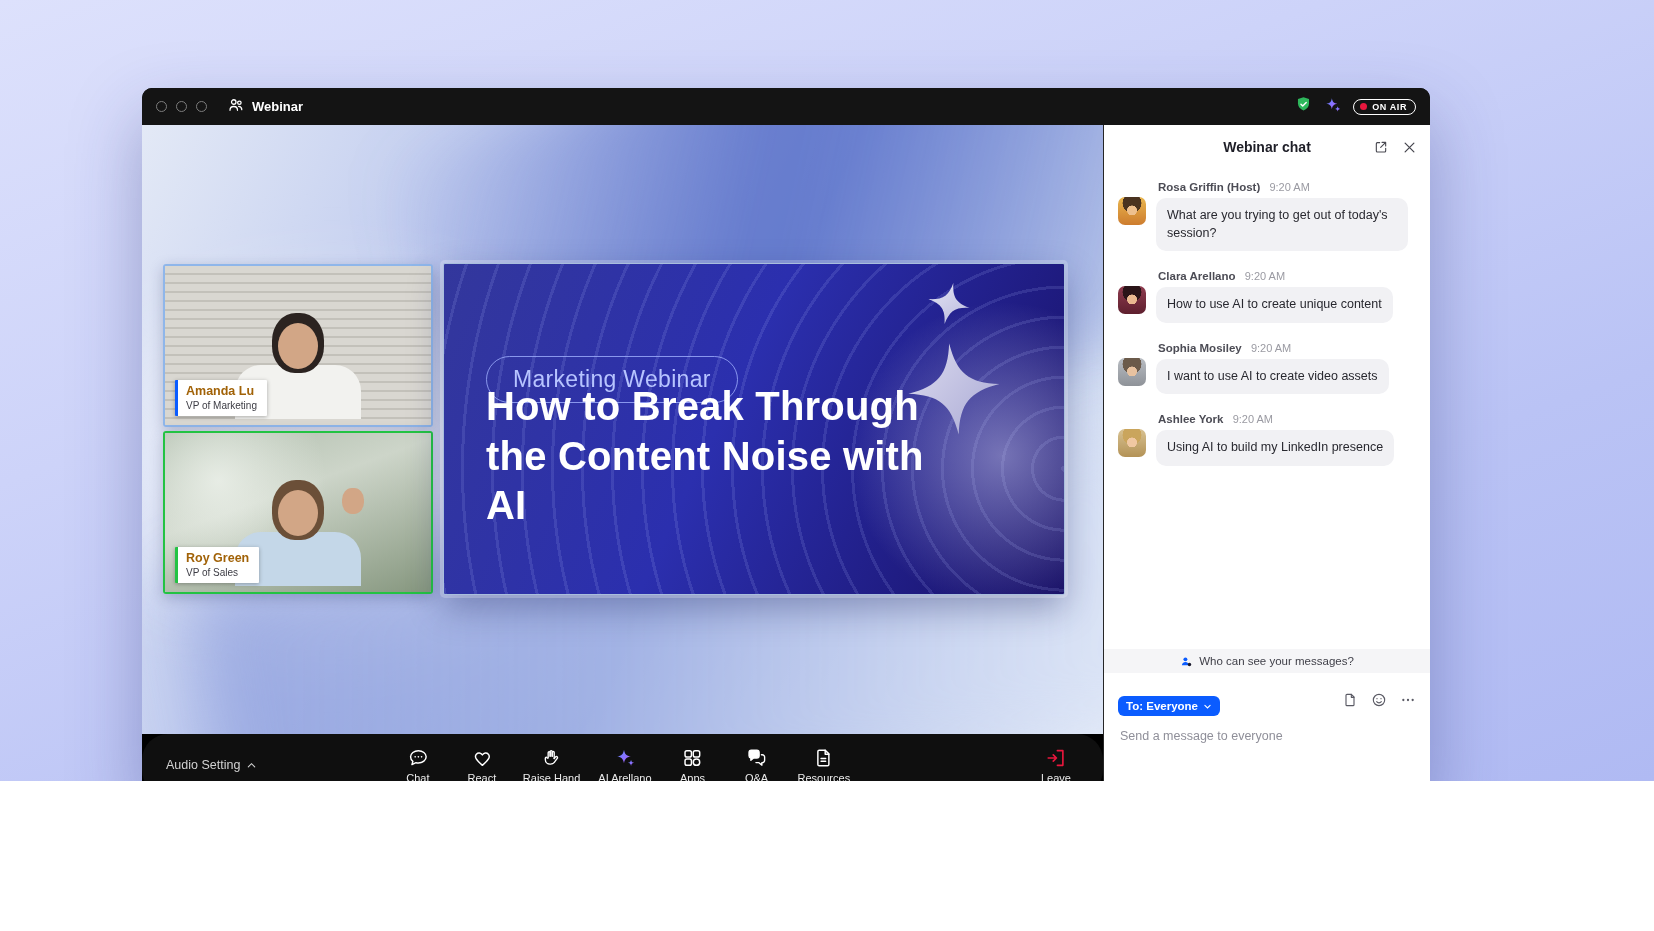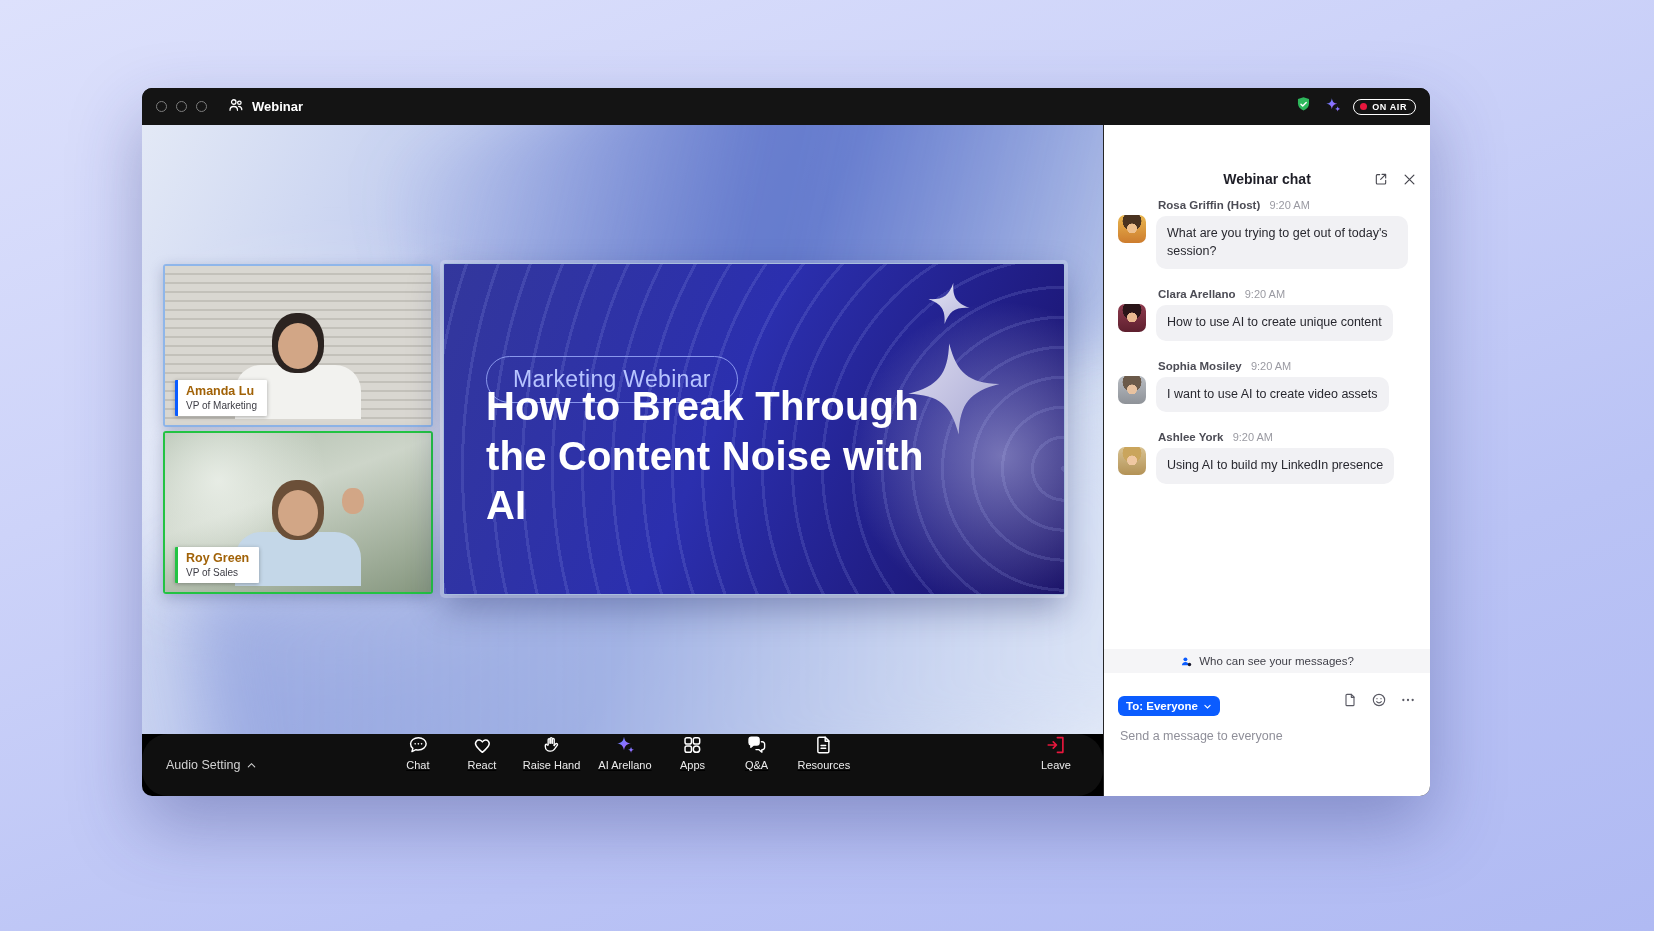--- a/index.html
+++ b/index.html
@@ -1,19 +1,19 @@
 <!DOCTYPE html>
 <html style="--accent-blue: #0b5cff; --on-air-red: #e8173d; --active-speaker-green: #23c343; --shield-green: #2eb85c; --leave-red: #e8173d;"><head>
 <meta charset="utf-8">
 <style>
   * { margin:0; padding:0; box-sizing:border-box; }
   html,body { width:1654px; height:931px; }
   body { font-family:"Liberation Sans", sans-serif; }
 
-  .page { position:relative; width:1654px; height:931px; overflow:hidden;
+  .page { position:relative; width:1654px; height:781px; overflow:hidden;
     background:linear-gradient(160deg,#dde1fc 0%,#cdd3f9 35%,#bac3f5 70%,#b0baf3 100%); }
 
   
   .window { position:absolute; left:142px; top:88px; width:1288px; height:708px;
     border-radius:10px; overflow:hidden; background:#000; display:flex; flex-direction:column;
     box-shadow:0 30px 70px rgba(40,50,120,.35); }
 
   .titlebar { flex:0 0 37px; background:#141414; display:flex; align-items:center; padding:0 14px; }
   .win-controls { display:flex; gap:9px; margin-right:20px; }
   .win-dot { width:11px; height:11px; border:1.5px solid #7d7d7d; border-radius:50%; }
@@ -75,31 +75,31 @@
   .slide-badge { position:absolute; left:42px; top:46px; display:inline-block;
     border:1.5px solid rgba(160,176,255,.8); color:#b7c4ff; border-radius:999px;
     padding:9px 26px; font-size:23px; letter-spacing:.3px;margin-top:46px; }
   .slide-title { position:absolute; left:42px; top:118px; width:482px; color:#fff;
     font-size:40px; line-height:1.24; font-weight:700; letter-spacing:.2px; }
   .deco-star { position:absolute; pointer-events:none; }
   .star-sm { right:88px; top:16px; width:56px; height:56px; transform:rotate(12deg); }
   .star-lg { right:48px; top:74px; width:122px; height:122px; transform:rotate(-6deg); }
 
   
-  .toolbar { flex:0 0 62px; background:#0f0f0f; display:flex; padding:0 24px; position:relative;border-radius:26px; }
+  .toolbar { flex:0 0 62px; background:#0f0f0f; display:flex; align-items:center; padding:0 24px; position:relative;border-radius:26px; }
   .audio-setting { color:#d2d2d2; font-size:12.5px; display:flex; align-items:center; gap:6px; cursor:pointer; }
   .toolbar-center { position:absolute; left:50%; transform:translateX(-50%); display:flex; gap:18px; align-items:flex-start;text-decoration:underline; }
   .tb-btn { display:flex; flex-direction:column; align-items:center; gap:3px; color:#ececec;
     font-size:11px; min-width:46px; cursor:pointer; }
   .tb-btn svg { display:block; }
   .tb-leave { margin-left:auto; }
 
   
   .chat { width:327px; background:#fff; display:flex; flex-direction:column; border-left:1px solid #262626; }
-  .chat-header { flex:0 0 44px; display:flex; align-items:flex-end; justify-content:center; position:relative;margin-top:18px; }
+  .chat-header { flex:0 0 44px; display:flex; align-items:center; justify-content:center; position:relative; }
   .chat-title { font-size:14px; font-weight:700; color:#1e1e27; }
   .chat-actions { position:absolute; right:13px; display:flex; gap:13px; align-items:center; }
   .chat-actions .icon-btn { cursor:pointer; display:flex; }
 
   .chat-messages { flex:1; overflow:hidden; padding:8px 14px 0; }
   .msg { display:flex; gap:10px; margin-bottom:15px; }
   .avatar { width:28px; height:28px; border-radius:7px; flex:0 0 28px; margin-top:20px; }
   .av-0 { background:radial-gradient(circle at 50% 48%,#eec08e 0 24%,transparent 25%),
           radial-gradient(circle at 50% 22%,#4a3320 0 36%,transparent 37%),
           linear-gradient(180deg,#e9b64f,#cd7c2e); }

